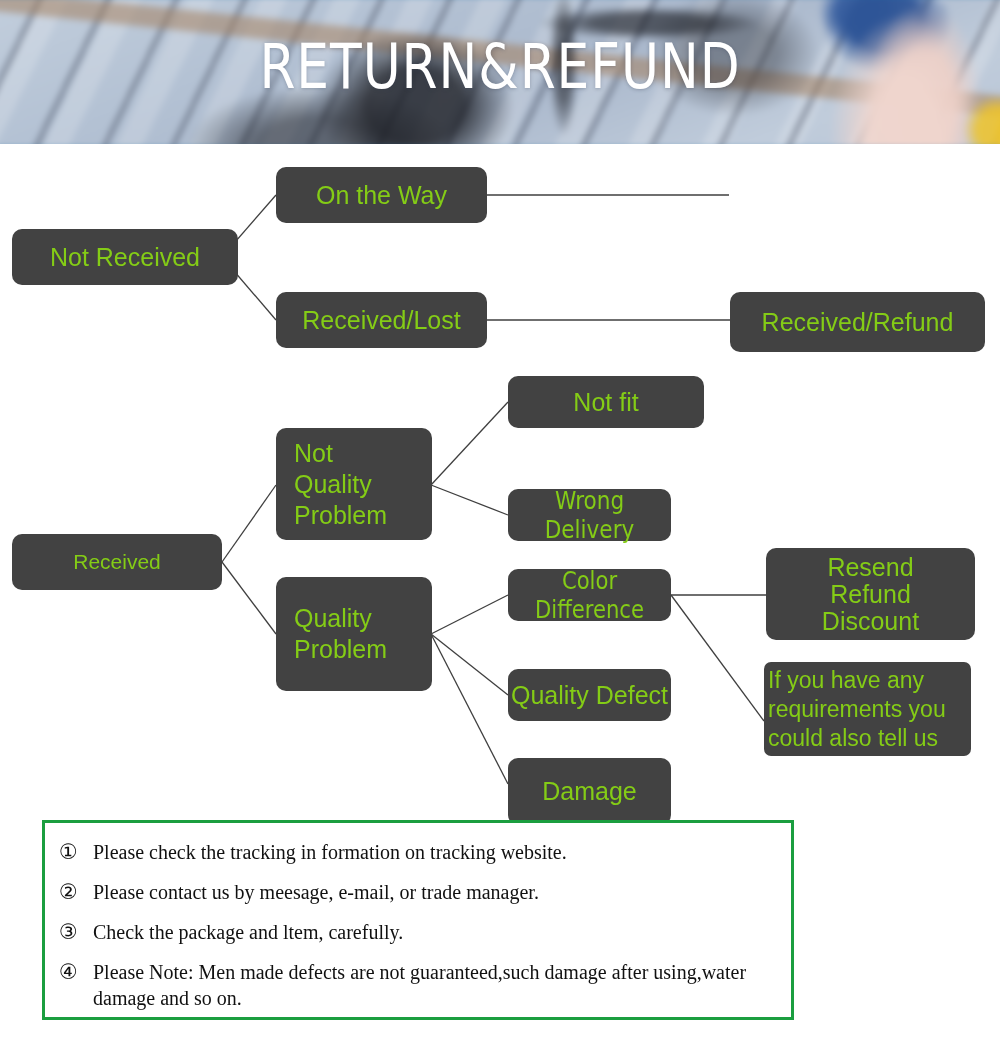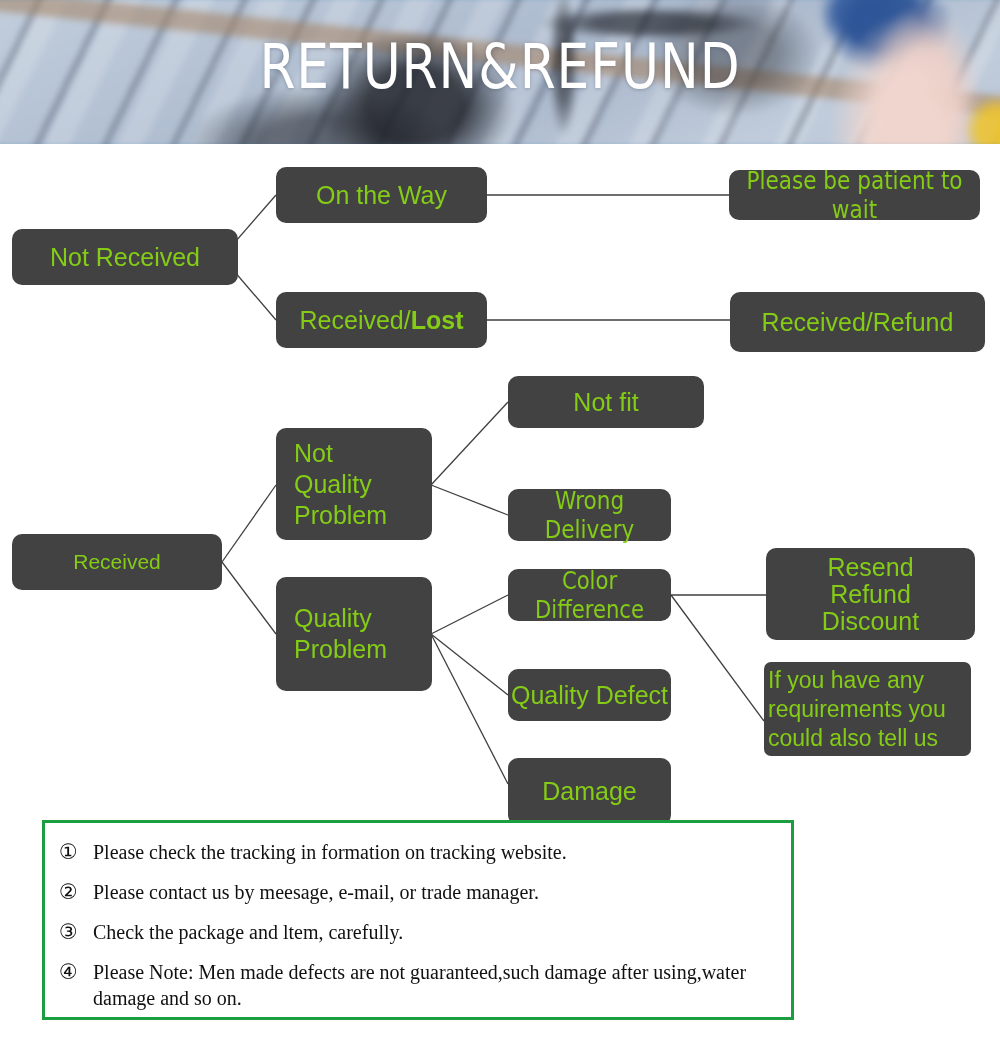--- a/index.html
+++ b/index.html
@@ -78,21 +78,21 @@
     box-sizing:border-box;
     font-weight:400;
   }
   .node.center{justify-content:center;text-align:center;}
   .node.lefty{justify-content:flex-start;text-align:left;}
   .node .txt{display:block;width:100%;}
   .cond{
     font-family:"Liberation Sans Narrow","DejaVu Sans Condensed","Liberation Sans",sans-serif;
     transform:scaleX(.96);
   }
-  .bold-part{font-weight:700;}
+  .bold-part{font-weight:400;}
 
   
   .notes{
     position:absolute;left:42px;top:820px;width:752px;height:200px;
     border:3px solid #1b9e3f;
     box-sizing:border-box;
     background:#ffffff;
     padding:16px 14px 10px 14px;
   }
   .note-row{
@@ -154,23 +154,20 @@
     </div>
 
     <div class="node center" style="left:276px;top:23px;width:211px;height:56px;font-size:25px;">
       <span class="txt">On the Way</span>
     </div>
 
     <div class="node center" style="left:276px;top:148px;width:211px;height:56px;font-size:25px;">
       <span class="txt"><span>Received/</span><span class="bold-part">Lost</span></span>
     </div>
 
-    <div class="node center" style="left:729px;top:26px;width:251px;height:50px;font-size:25px;padding:0 6px;">
-      <span class="txt cond">Please be patient to wait</span>
-    </div>
 
     <div class="node center" style="left:730px;top:148px;width:255px;height:60px;font-size:25px;">
       <span class="txt">Received/Refund</span>
     </div>
 
     <div class="node center" style="left:12px;top:390px;width:210px;height:56px;font-size:21px;">
       <span class="txt">Received</span>
     </div>
 
     <div class="node lefty" style="left:276px;top:284px;width:156px;height:112px;font-size:25px;padding-left:18px;">

